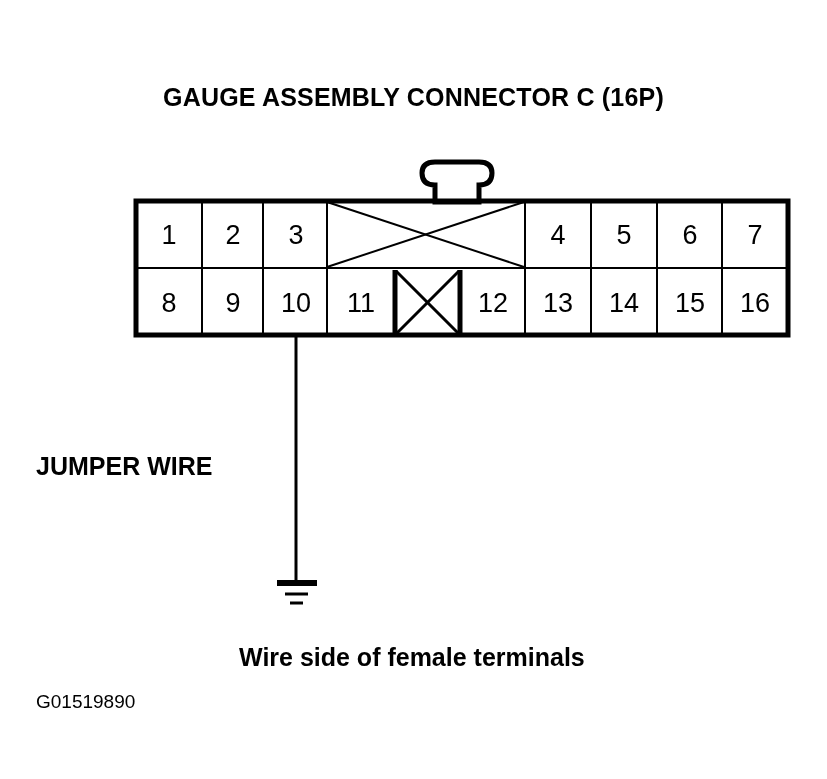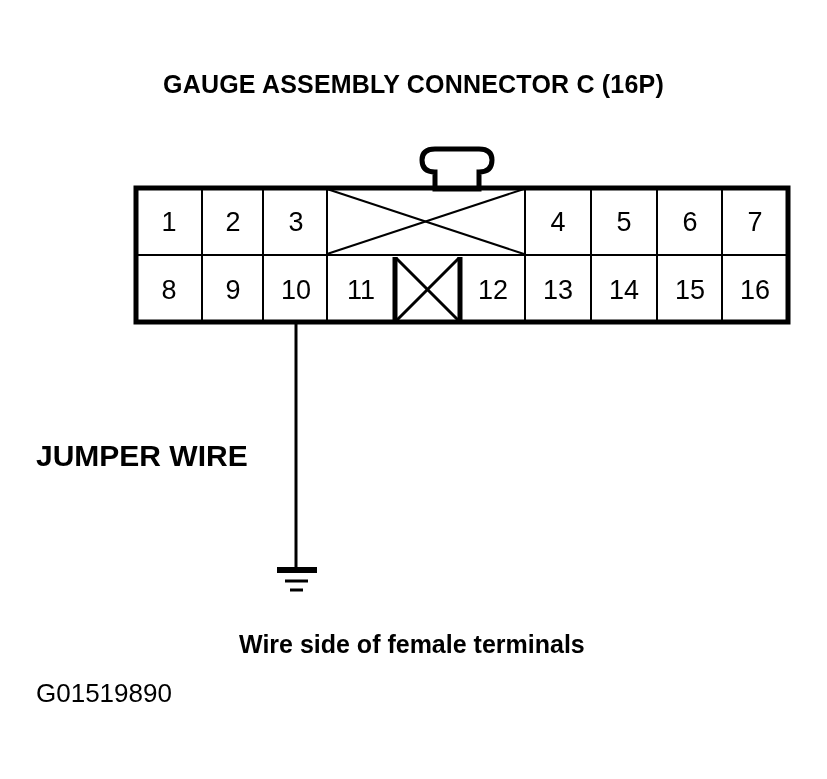--- a/index.html
+++ b/index.html
@@ -12,21 +12,21 @@
     width: 827px;
     height: 779px;
     position: relative;
     overflow: hidden;
     font-family: "Liberation Sans", sans-serif;
     color: #000000;
   }
   #stage {
     position: absolute;
     left: 0;
-    top: 0;
+    top: 13px;
     width: 827px;
     height: 630px;
   }
   .title {
     position: absolute;
     left: 0;
     top: 70px;
     width: 827px;
     text-align: center;
     font-size: 25px;
@@ -36,21 +36,21 @@
   }
   .diagram-svg {
     position: absolute;
     left: 0;
     top: 0;
     width: 827px;
     height: 779px;
   }
   .lbl {
     position: absolute;
-    font-size: 30px;
+    font-size: 25px;
     font-weight: bold;
     white-space: nowrap;
     text-align: right;
   }
   #jumper-wire-label {
     left: 36px;
     top: 439px;
   }
   #abs-label {
     left: 318px;
@@ -61,21 +61,21 @@
     left: 239px;
     top: 630px;
     font-size: 25px;
     font-weight: bold;
     white-space: nowrap;
   }
   #figure-id {
     position: absolute;
     left: 36px;
     top: 678px;
-    font-size: 26px;
+    font-size: 19px;
     font-weight: normal;
     white-space: nowrap;
   }
   .pin-num {
     font-family: "Liberation Sans", sans-serif;
     font-size: 27px;
     font-weight: normal;
     fill: #000000;
   }
 </style>

